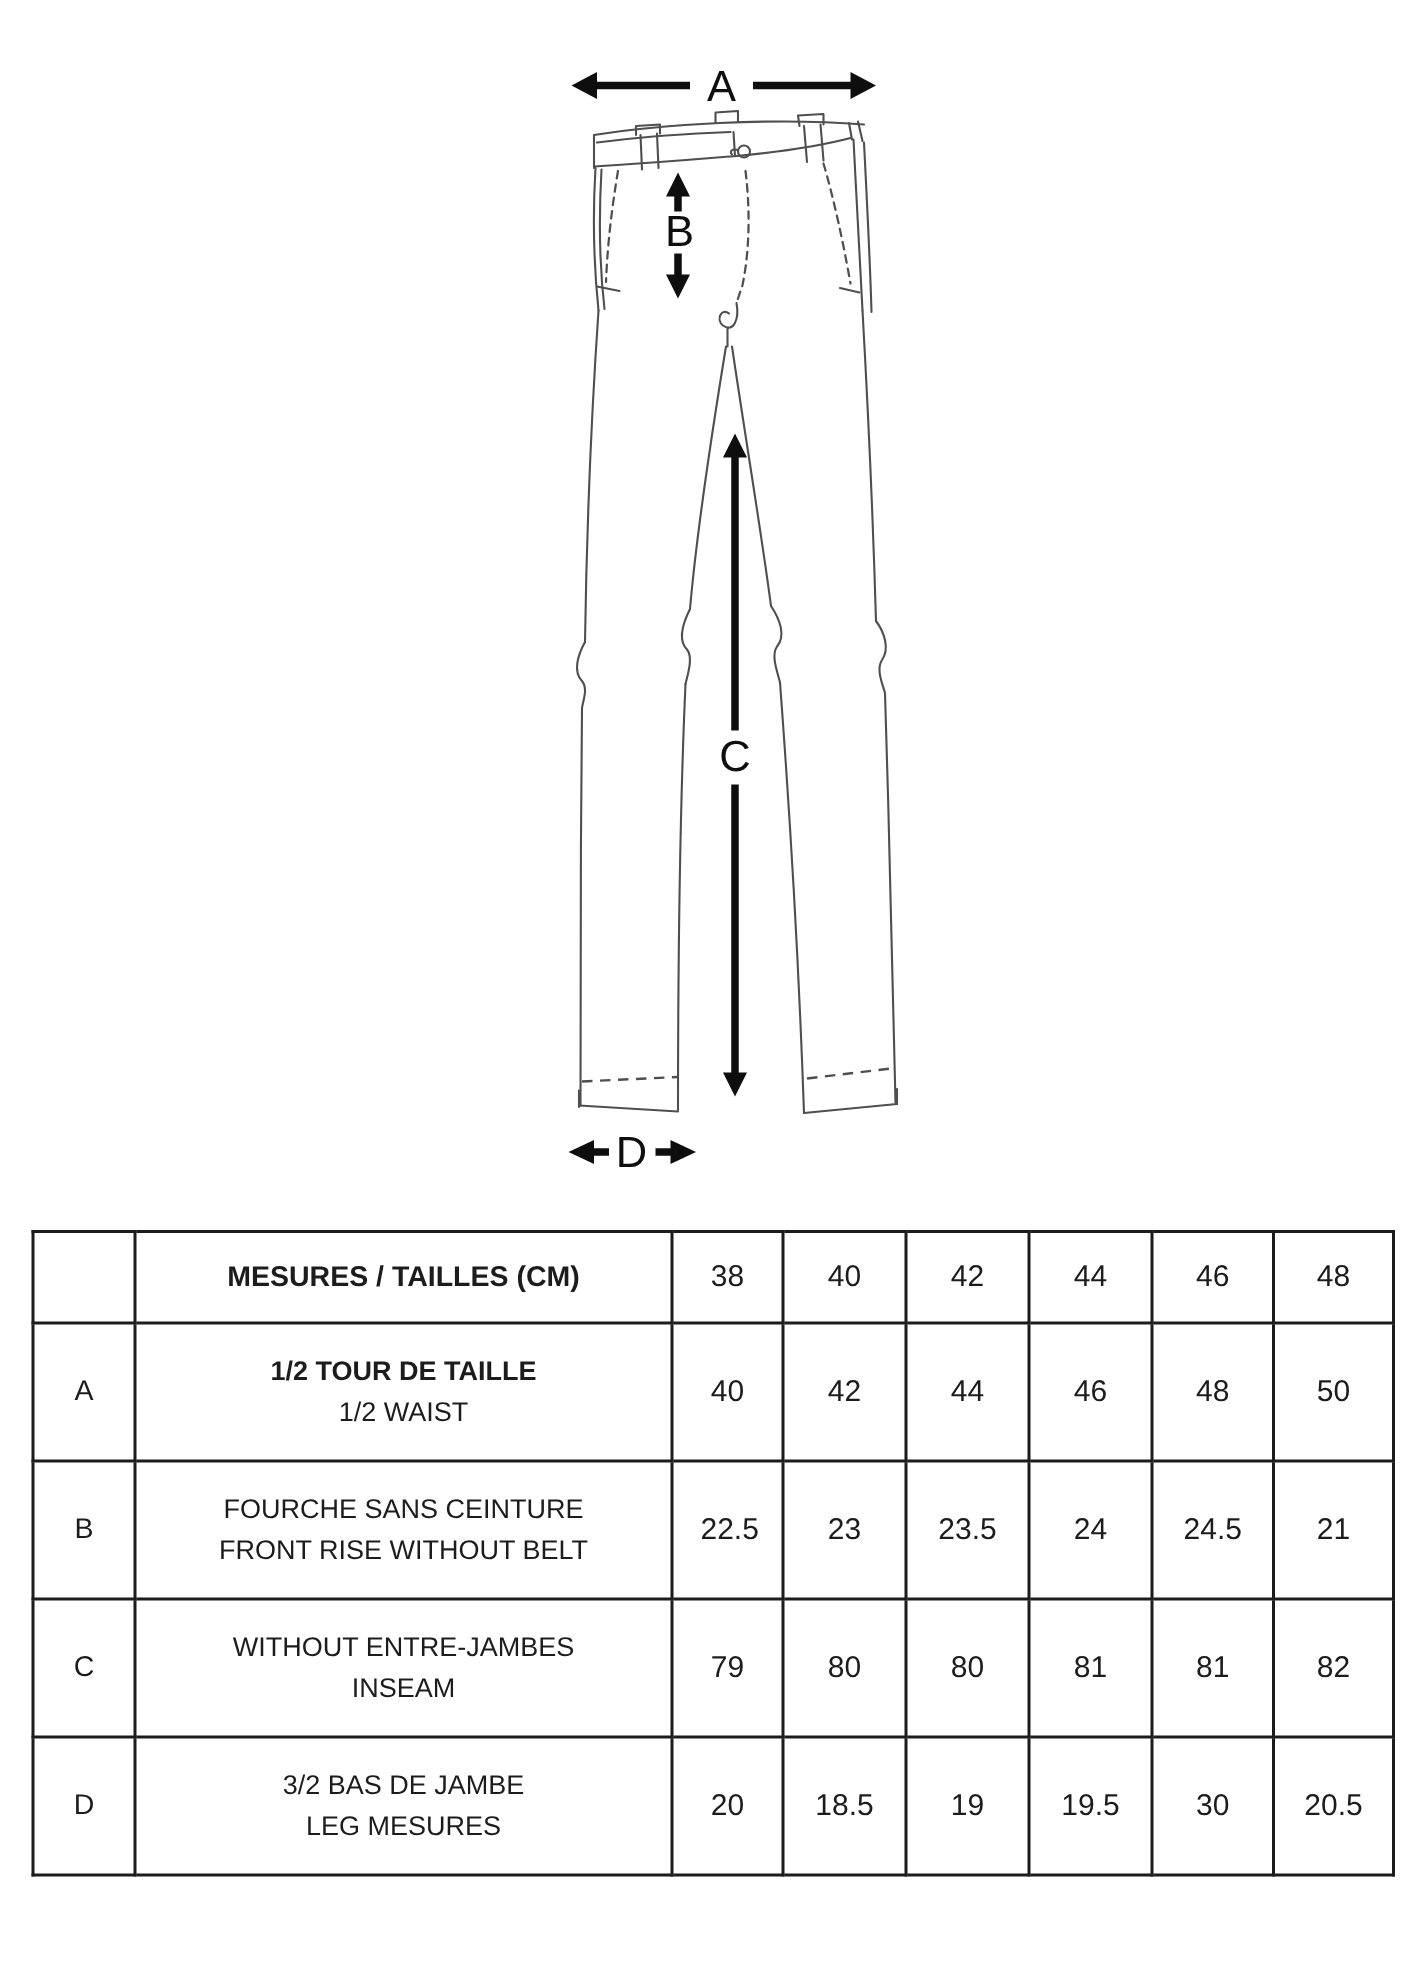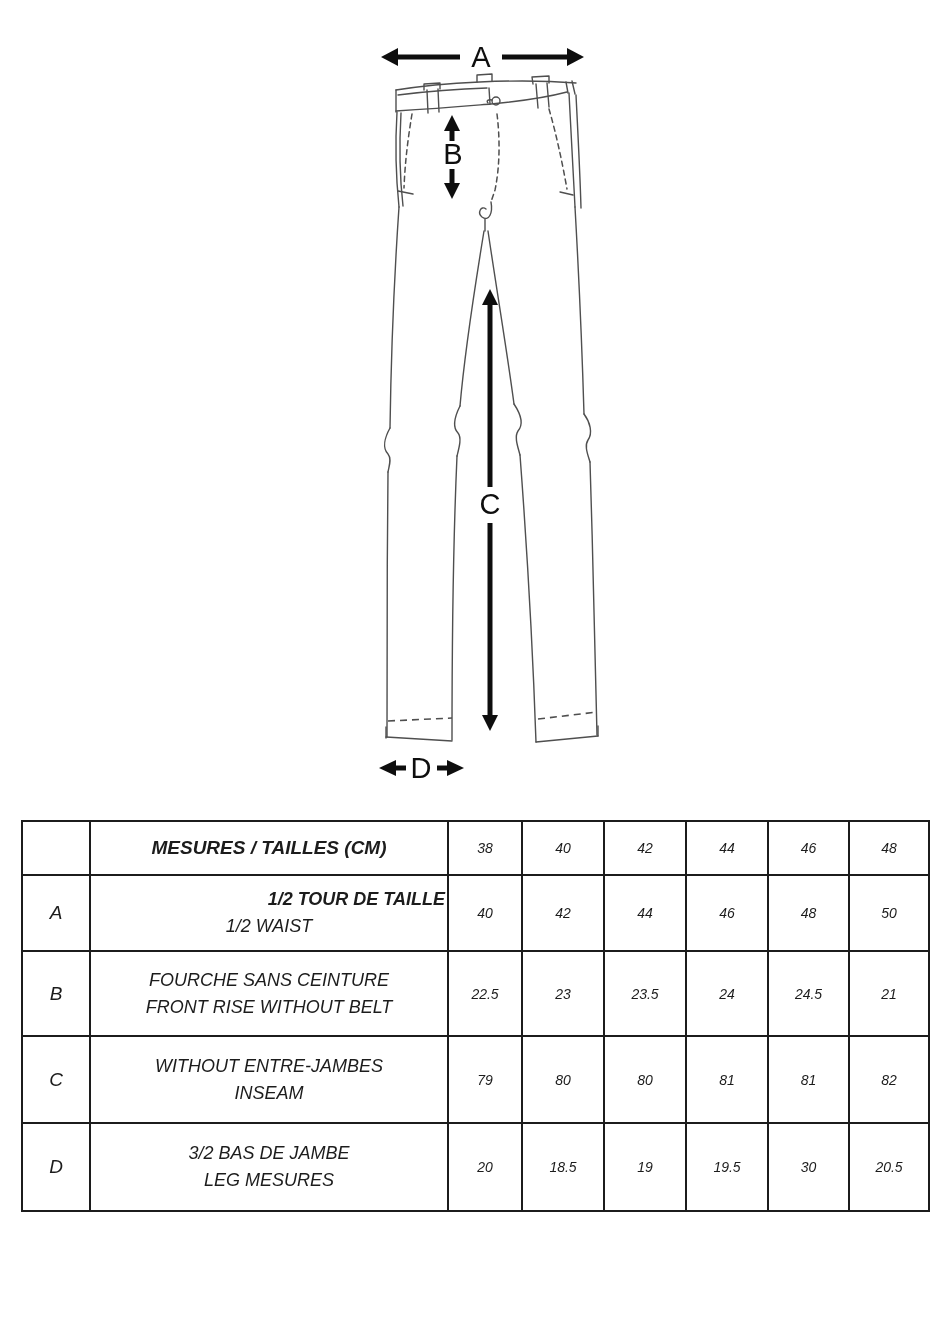--- a/index.html
+++ b/index.html
@@ -21,35 +21,34 @@
     font-family:"Liberation Sans", sans-serif;
     font-size:29px; fill:#0e0e0e; text-anchor:middle;
   }
 
   table.size-table {
     position:absolute; left:21px; top:820px;
     width:907px; border-collapse:collapse; table-layout:fixed;
   }
   table.size-table td {
     border:2px solid #1c1c1c;
-    text-align:center; vertical-align:middle; padding:2px;
+    text-align:center; vertical-align:middle; padding:18px;
     background:#ffffff;
-    font-style:italic;
   }
   tr.h-head { height:54px; }
   tr.h-a    { height:76px; }
   tr.h-b    { height:85px; }
   tr.h-c    { height:87px; }
   tr.h-d    { height:88px; }
 
   .hdr-title { font-size:19px; font-weight:bold; }
   .letter    { font-size:19px; }
-  .num       { font-size:14px; }
+  .num       { font-size:20px; }
   .lbl-line  { font-size:18px; line-height:27px; }
-  .lbl-bold  { font-weight:bold;text-align:right; }
+  .lbl-bold  { font-weight:bold; }
 </style>
 </head>
 <body>
 
 <div class="page">
 
   <svg class="diagram" width="949" height="800" viewBox="0 0 949 800">
 
     <g>
 

